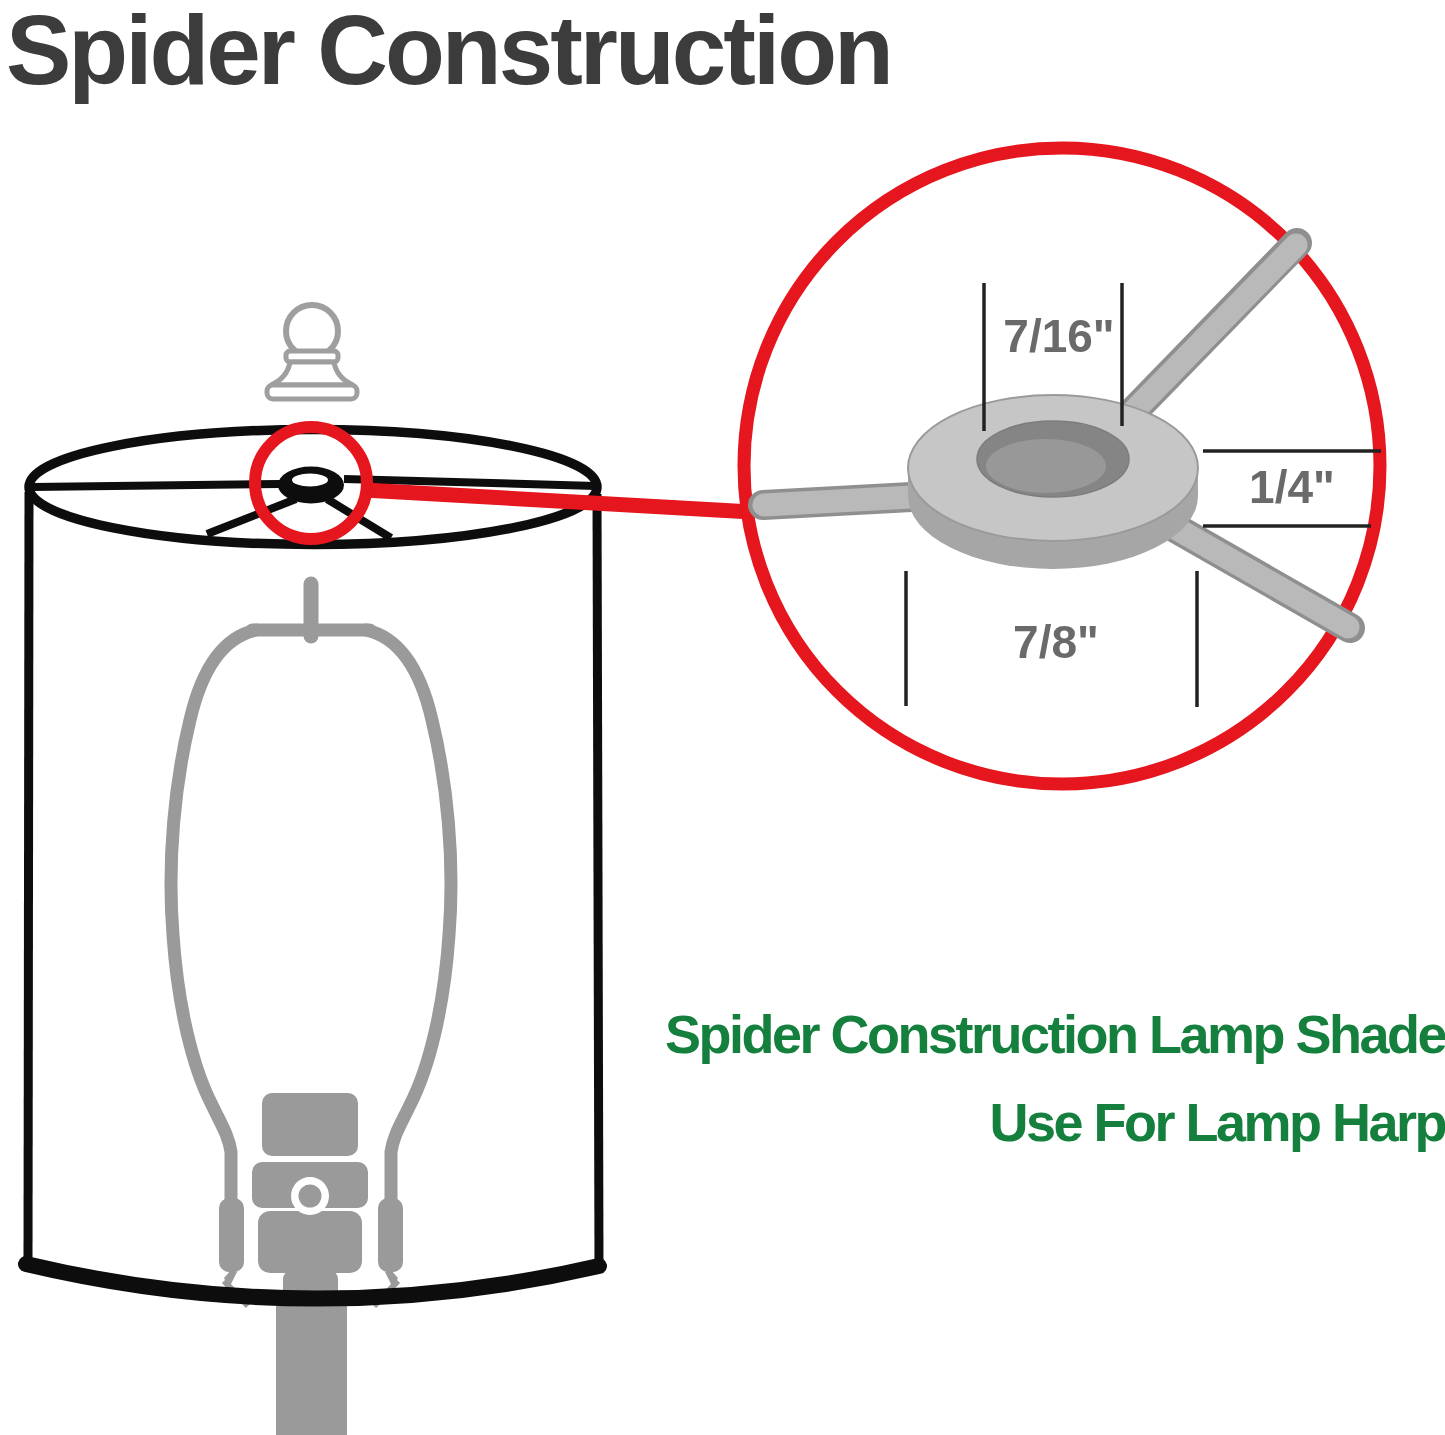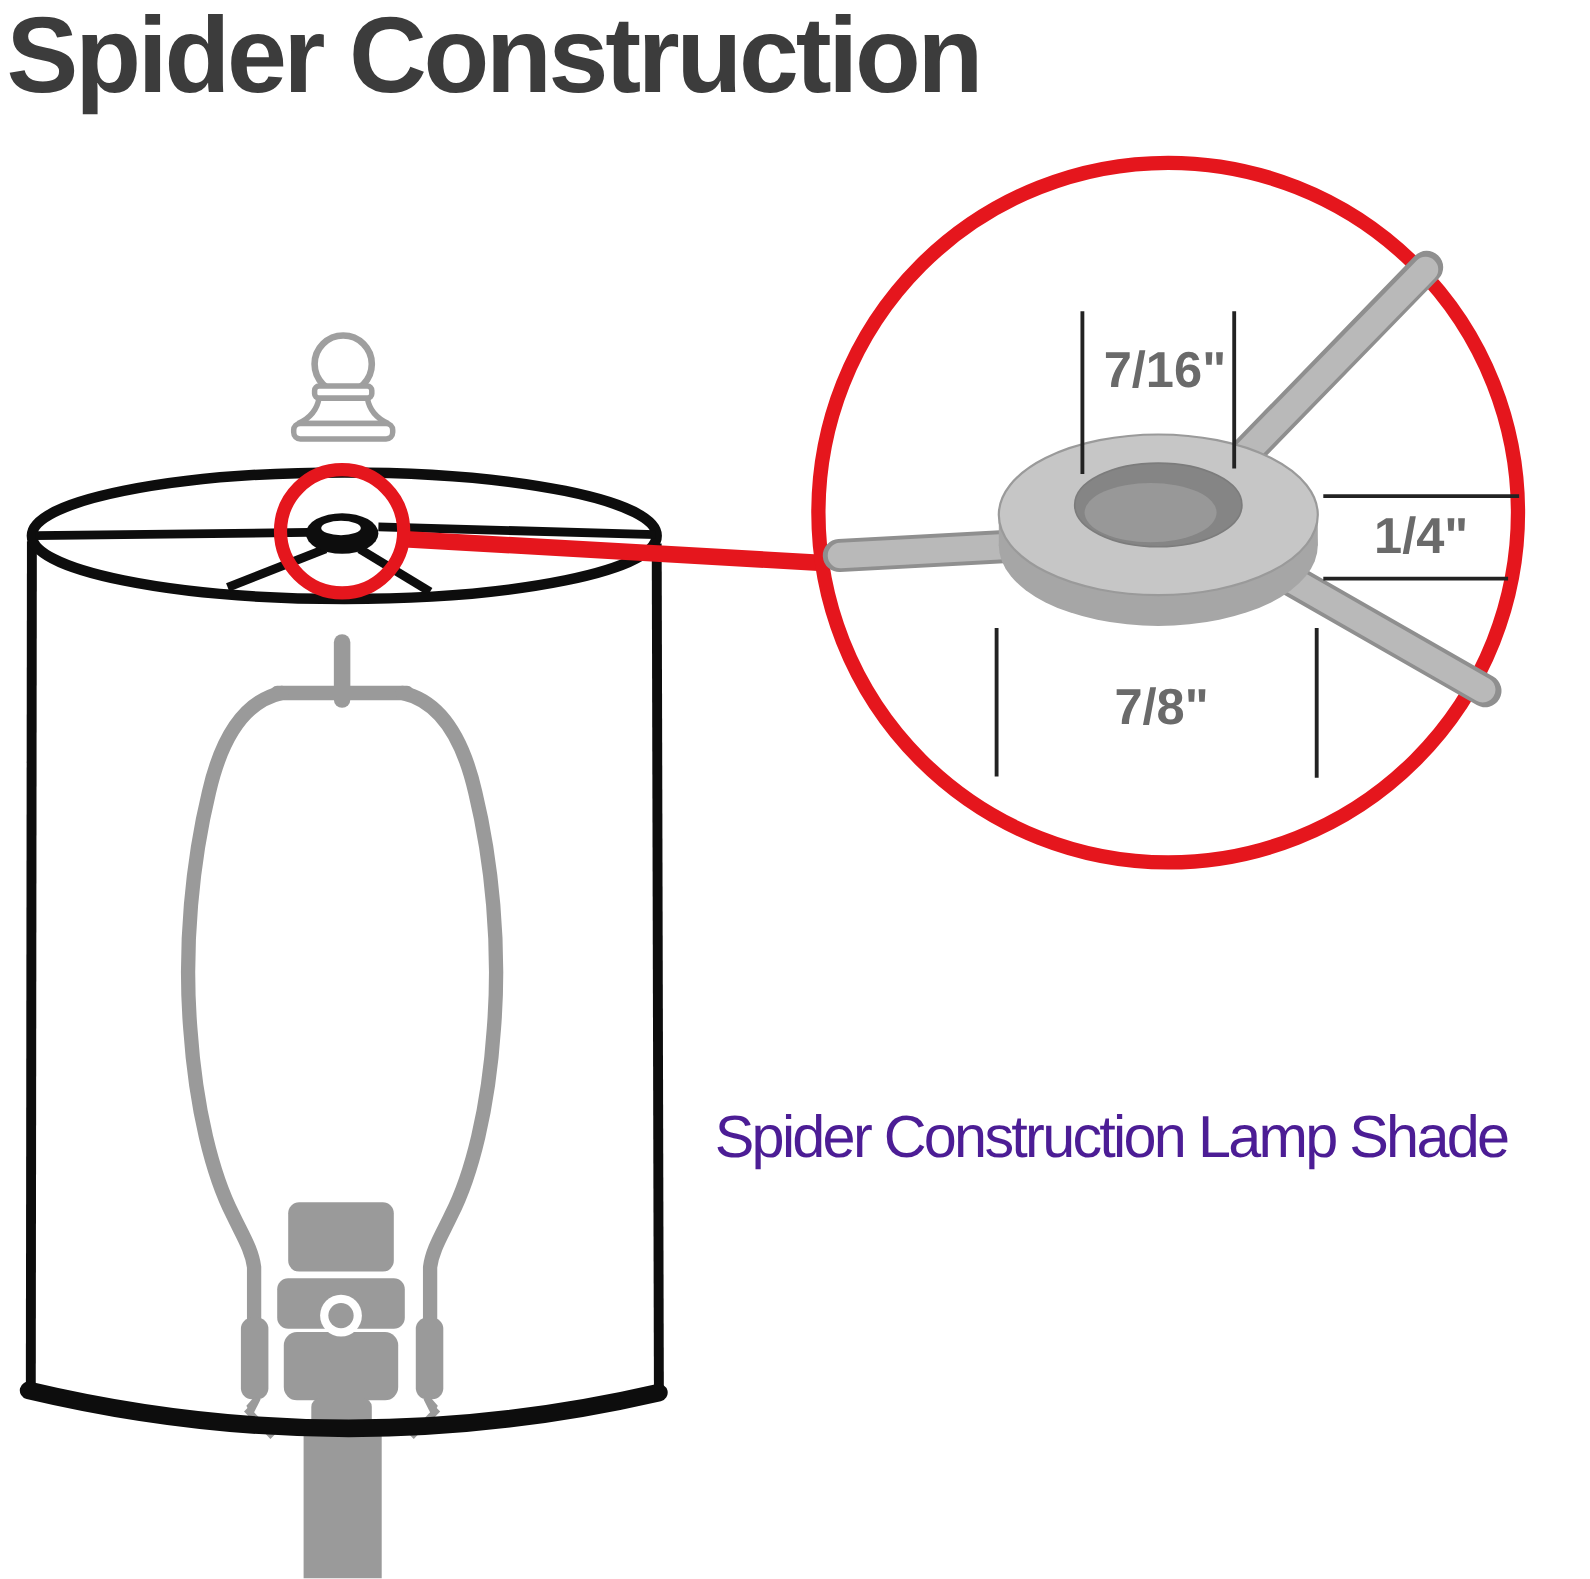--- a/index.html
+++ b/index.html
@@ -3,21 +3,21 @@
 <meta charset="utf-8">
 <style>
   html,body{margin:0;padding:0;background:#ffffff;}
   body{width:1445px;height:1435px;position:relative;overflow:hidden;
        font-family:"Liberation Sans", sans-serif;}
   .stage{position:absolute;left:0;top:0;width:1445px;height:1435px;}
   .title{position:absolute;left:6px;top:-6px;width:1020px;
          font-size:98px;font-weight:700;letter-spacing:-3px;
          color:#3c3c3c;white-space:nowrap;}
   .caption{position:absolute;left:575px;top:990px;width:870px;
-           text-align:center;color:#4c1d95;font-weight:400;
+           text-align:right;color:#15803d;font-weight:700;
            font-size:54px;line-height:88px;letter-spacing:-2.5px;}
   .caption .note{margin-top:140px;white-space:nowrap;}
   .caption .l1, .caption .l2{white-space:nowrap;}
   svg text.dim{fill:#6a6a6a;font-weight:700;
                font-family:"Liberation Sans", sans-serif;}
 </style>
 </head>
 <body>
 
 <div class="title">Spider Construction</div>
@@ -108,13 +108,14 @@
     </g>
 
     <text class="dim" x="1059" y="352" font-size="46" text-anchor="middle">7/16"</text>
     <text class="dim" x="1292" y="503" font-size="46" text-anchor="middle">1/4"</text>
     <text class="dim" x="1056" y="658" font-size="46" text-anchor="middle">7/8"</text>
   </g>
 </svg>
 
 <div class="caption">
   <div class="l1">Spider Construction Lamp Shade</div>
+  <div class="l2">Use For Lamp Harp</div>
 </div>
 
 </body></html>

